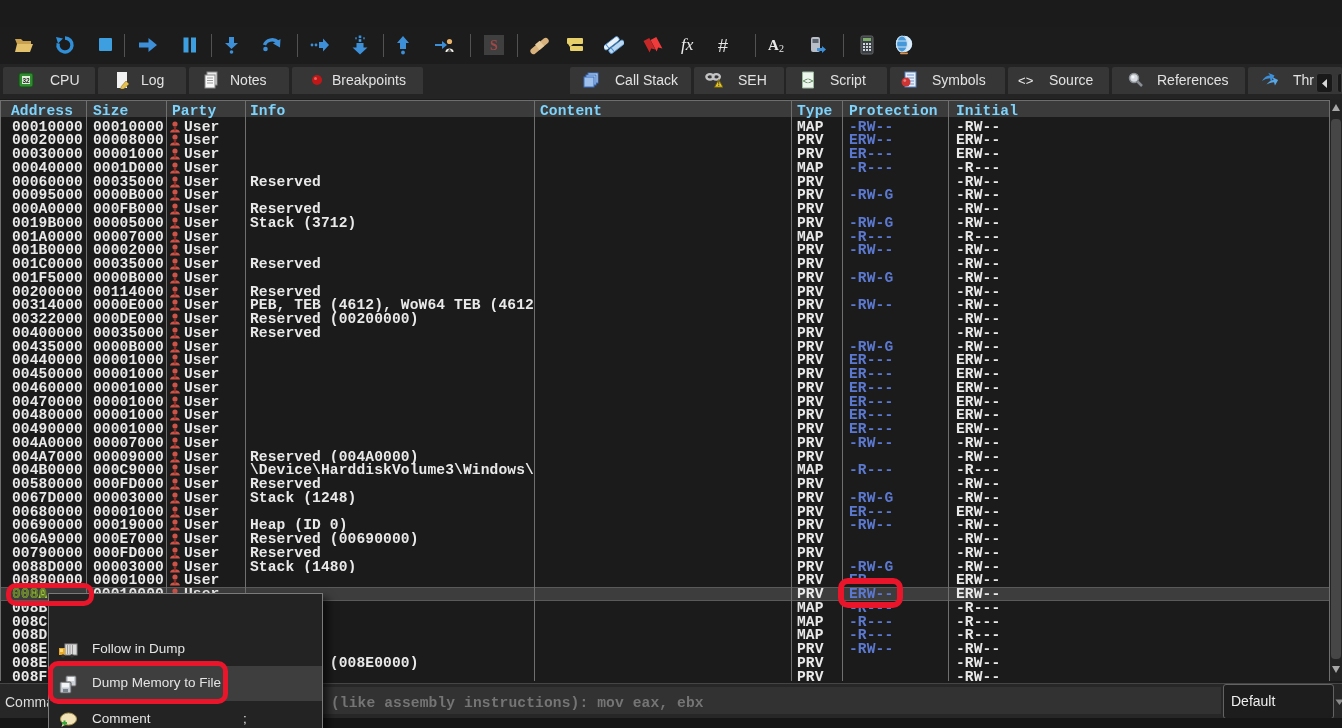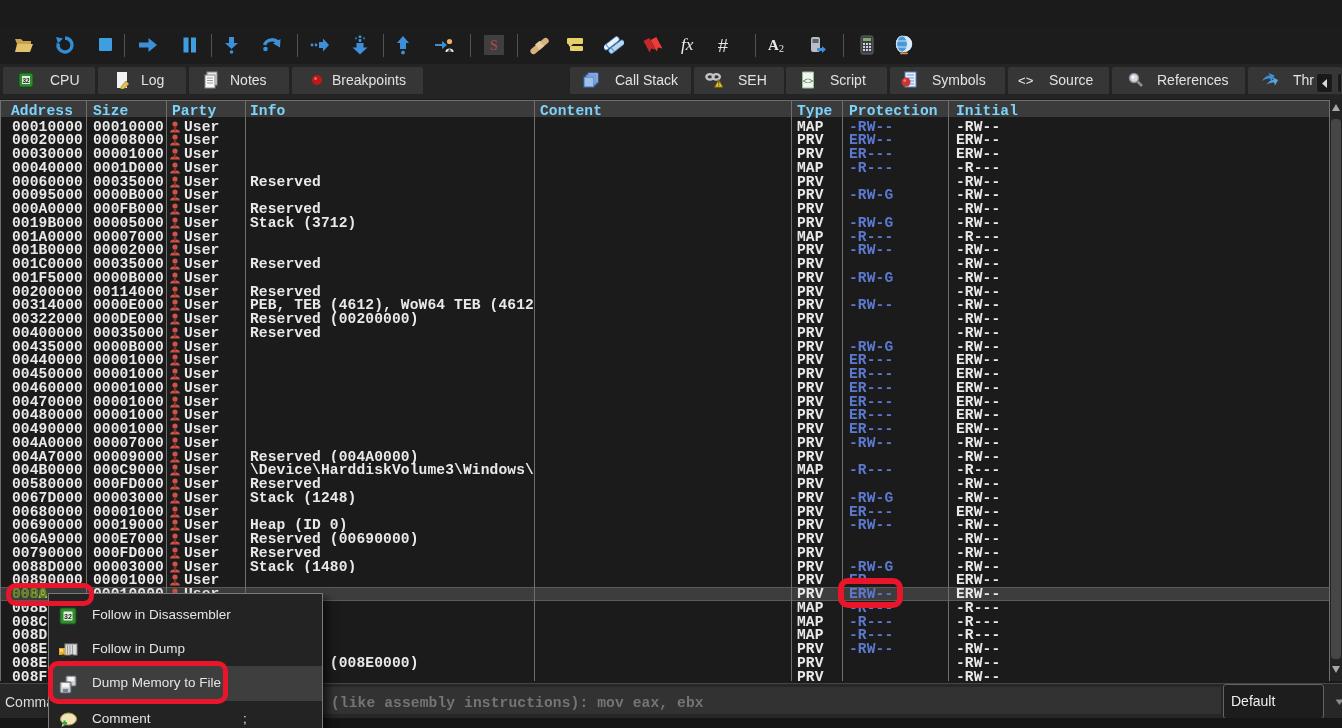--- a/index.html
+++ b/index.html
@@ -38,21 +38,21 @@
 .puser { position:absolute; left:169px; top:1px; width:12px; height:12px; }
 #selrow { position:absolute; left:0; top:488px; width:1330px; height:14px; background:#3d3d3d; border-top:1px solid #5a5a5a; border-bottom:1px solid #5a5a5a; }
 
 #vsb { position:absolute; left:1330px; top:0px; width:12px; height:582px; background:#232323; }
 #vsb-thumb { position:absolute; left:1331px; top:20px; width:10px; height:540px; background:#464646; border-radius:4px; }
 
 #cmdbar { position:absolute; left:0; top:683px; width:1342px; height:35px; background:#272727; border-top:1px solid #454545; }
 #cmdinput { position:absolute; left:86px; top:687px; width:1135px; height:27px; background:#323232; }
 #cmdlabel { position:absolute; left:5px; top:694px; font-size:14px; color:#dddddd; }
 #cmdhint { position:absolute; left:331px; top:695px; color:#757575; }
-#defbox { position:absolute; left:1223px; top:684px; width:101px; height:35px; background:#1d1d1d; border:1px solid #636363; border-radius:3px; }
+#defbox { position:absolute; left:1223px; top:684px; width:111px; height:35px; background:#1d1d1d; border:1px solid #636363; border-radius:3px; }
 #defbox span { position:absolute; left:7px; top:8px; font-size:14px; color:#efefef; }
 #bottomstrip { position:absolute; left:0; top:718px; width:1342px; height:10px; background:#161616; z-index:30; }
 
 #ctxmenu { position:absolute; left:48px; top:593px; width:275px; height:137px; background:#232323; border:1px solid #7b7b7b; box-shadow:5px 5px 8px rgba(0,0,0,0.6); z-index:40; }
 .mrow { position:absolute; left:1px; width:271px; height:34px; }
 .mrow .mtext { position:absolute; left:42px; top:8px; font-size:13.5px; color:#e4e4e4; }
 .mrow .micon { position:absolute; left:8px; top:7px; width:20px; height:20px; }
 #mhl { position:absolute; left:1px; top:72px; width:272px; height:35px; background:#3e3e3e; }
 
 .redrect { position:absolute; border:5px solid #e8152b; border-radius:10px; z-index:60; }
@@ -871,28 +871,20 @@
 <div id="defbox">
   <span>Default</span>
   <svg style="position:absolute; left:111px; top:14px;" width="9" height="7" viewBox="0 0 9 7">
         <path d="M0.5 0.5 H8.5 L4.5 6 z" fill="#8a8a8a"></path>
       </svg>
 </div>
 <div id="bottomstrip"></div>
 
 <div id="ctxmenu">
   <div id="mhl"></div>
-  <div class="mrow" style="top:5px">
-    <svg class="micon" viewBox="0 0 20 20">
-          <rect x="2" y="2" width="16" height="16" rx="2" fill="#2e8b2e" stroke="#164e16"></rect>
-          <rect x="5.5" y="5.5" width="9" height="9" fill="#dff0da"></rect>
-          <text x="10" y="12.8" font-size="7" font-weight="bold" fill="#222" text-anchor="middle" font-family="Liberation Sans">32</text>
-        </svg>
-    <span class="mtext">Follow in Disassembler</span>
-  </div>
   <div class="mrow" style="top:39px">
     <svg class="micon" viewBox="0 0 20 20">
           <rect x="7" y="4" width="12" height="11" fill="#dcdcdc" stroke="#888"></rect>
           <g stroke="#999">
             <line x1="9.5" y1="5" x2="9.5" y2="14"></line>
             <line x1="12" y1="5" x2="12" y2="14"></line>
             <line x1="14.5" y1="5" x2="14.5" y2="14"></line>
           </g>
           <path d="M1 8 h6 v7 H1 z" fill="#e8a825"></path>
           <rect x="2" y="9" width="3" height="3" fill="#f8d878"></rect>

